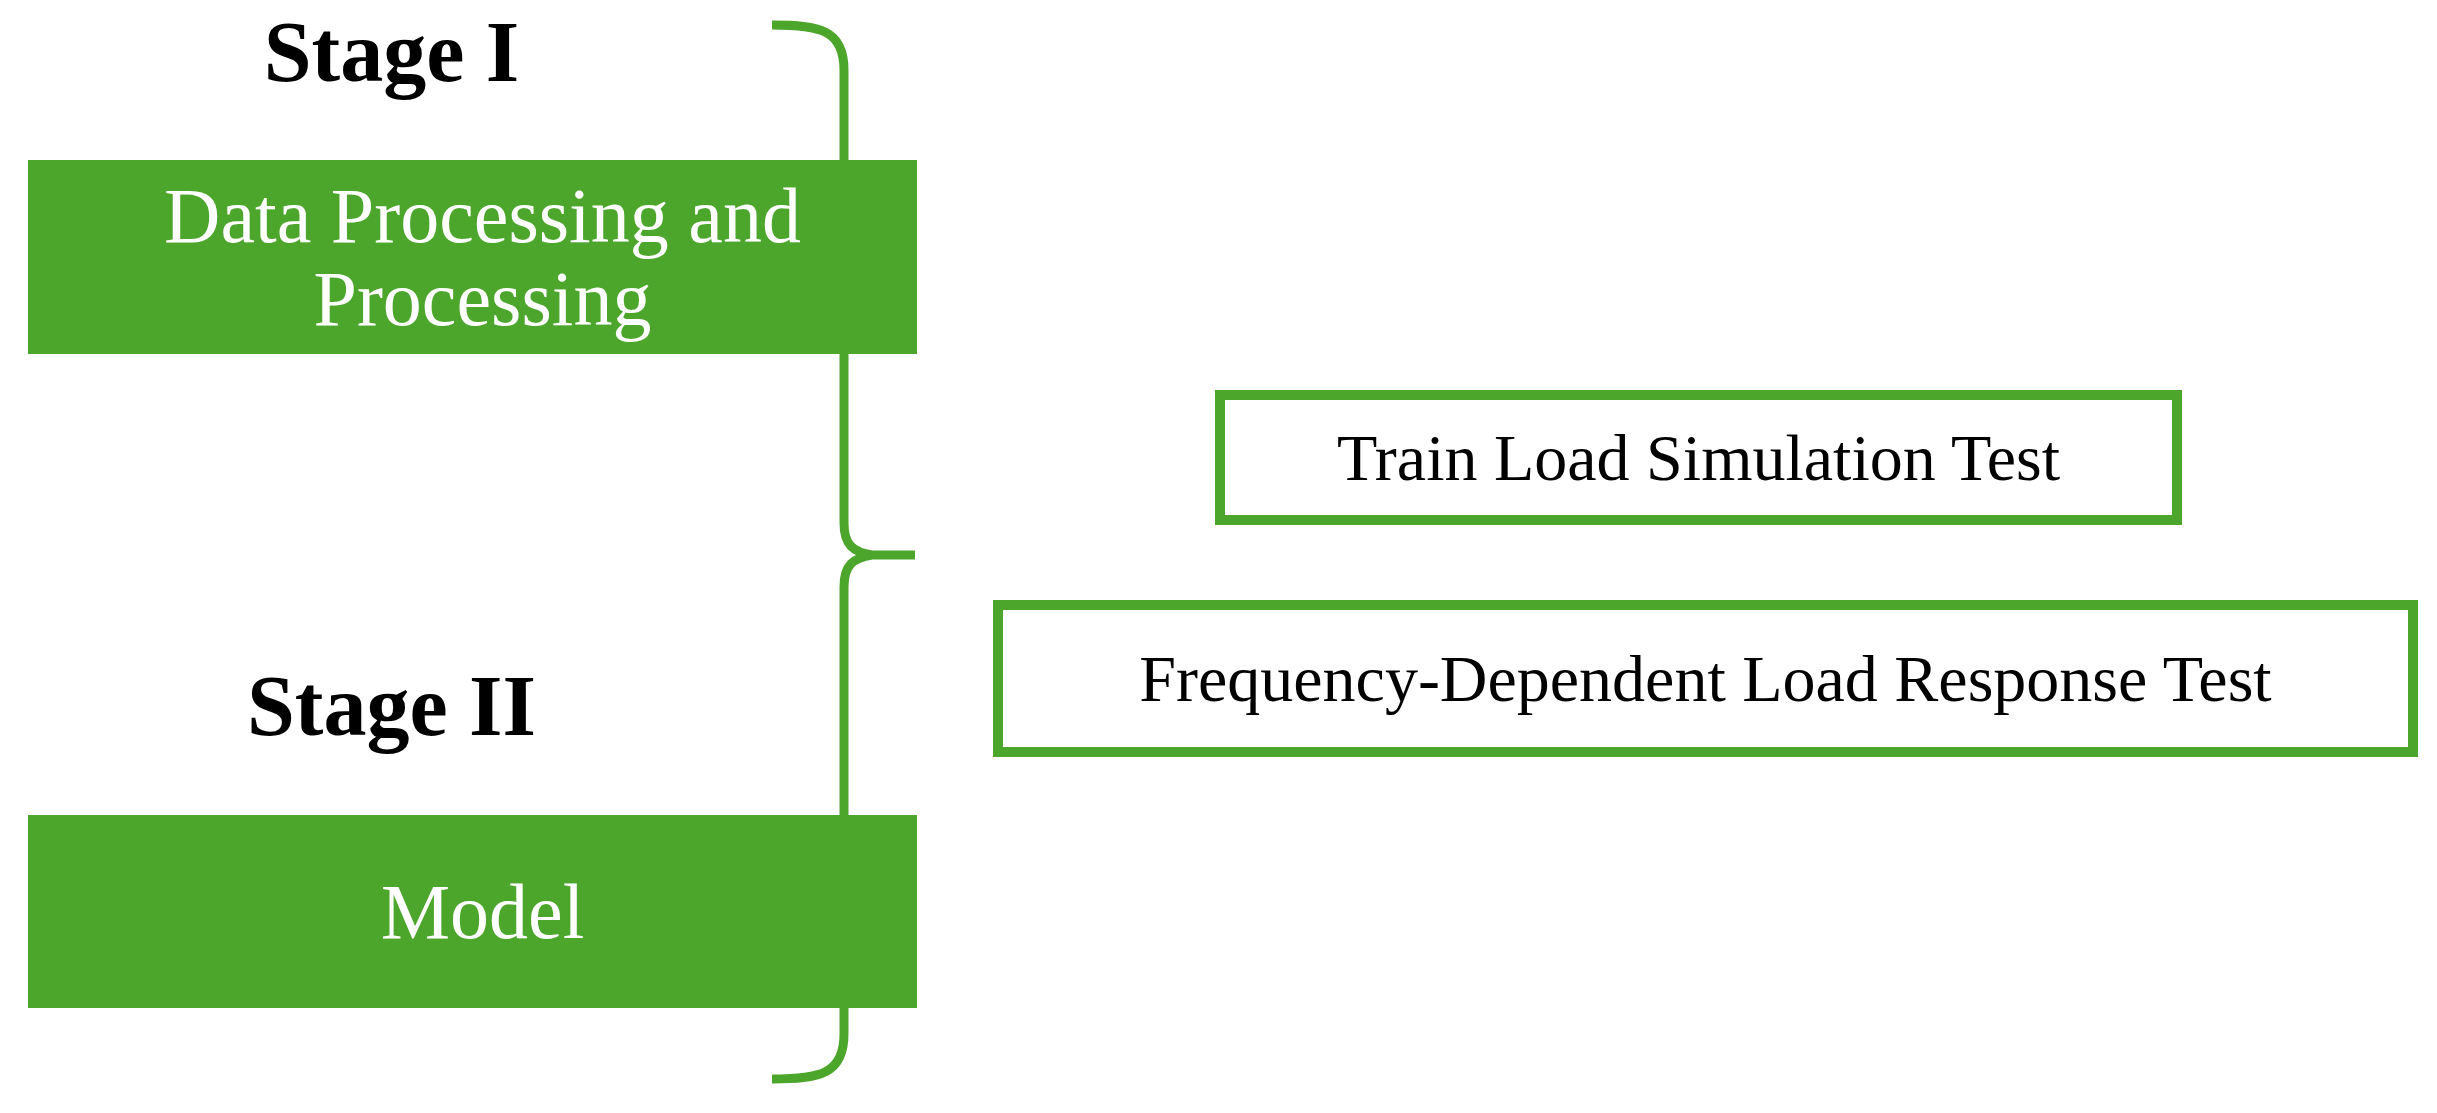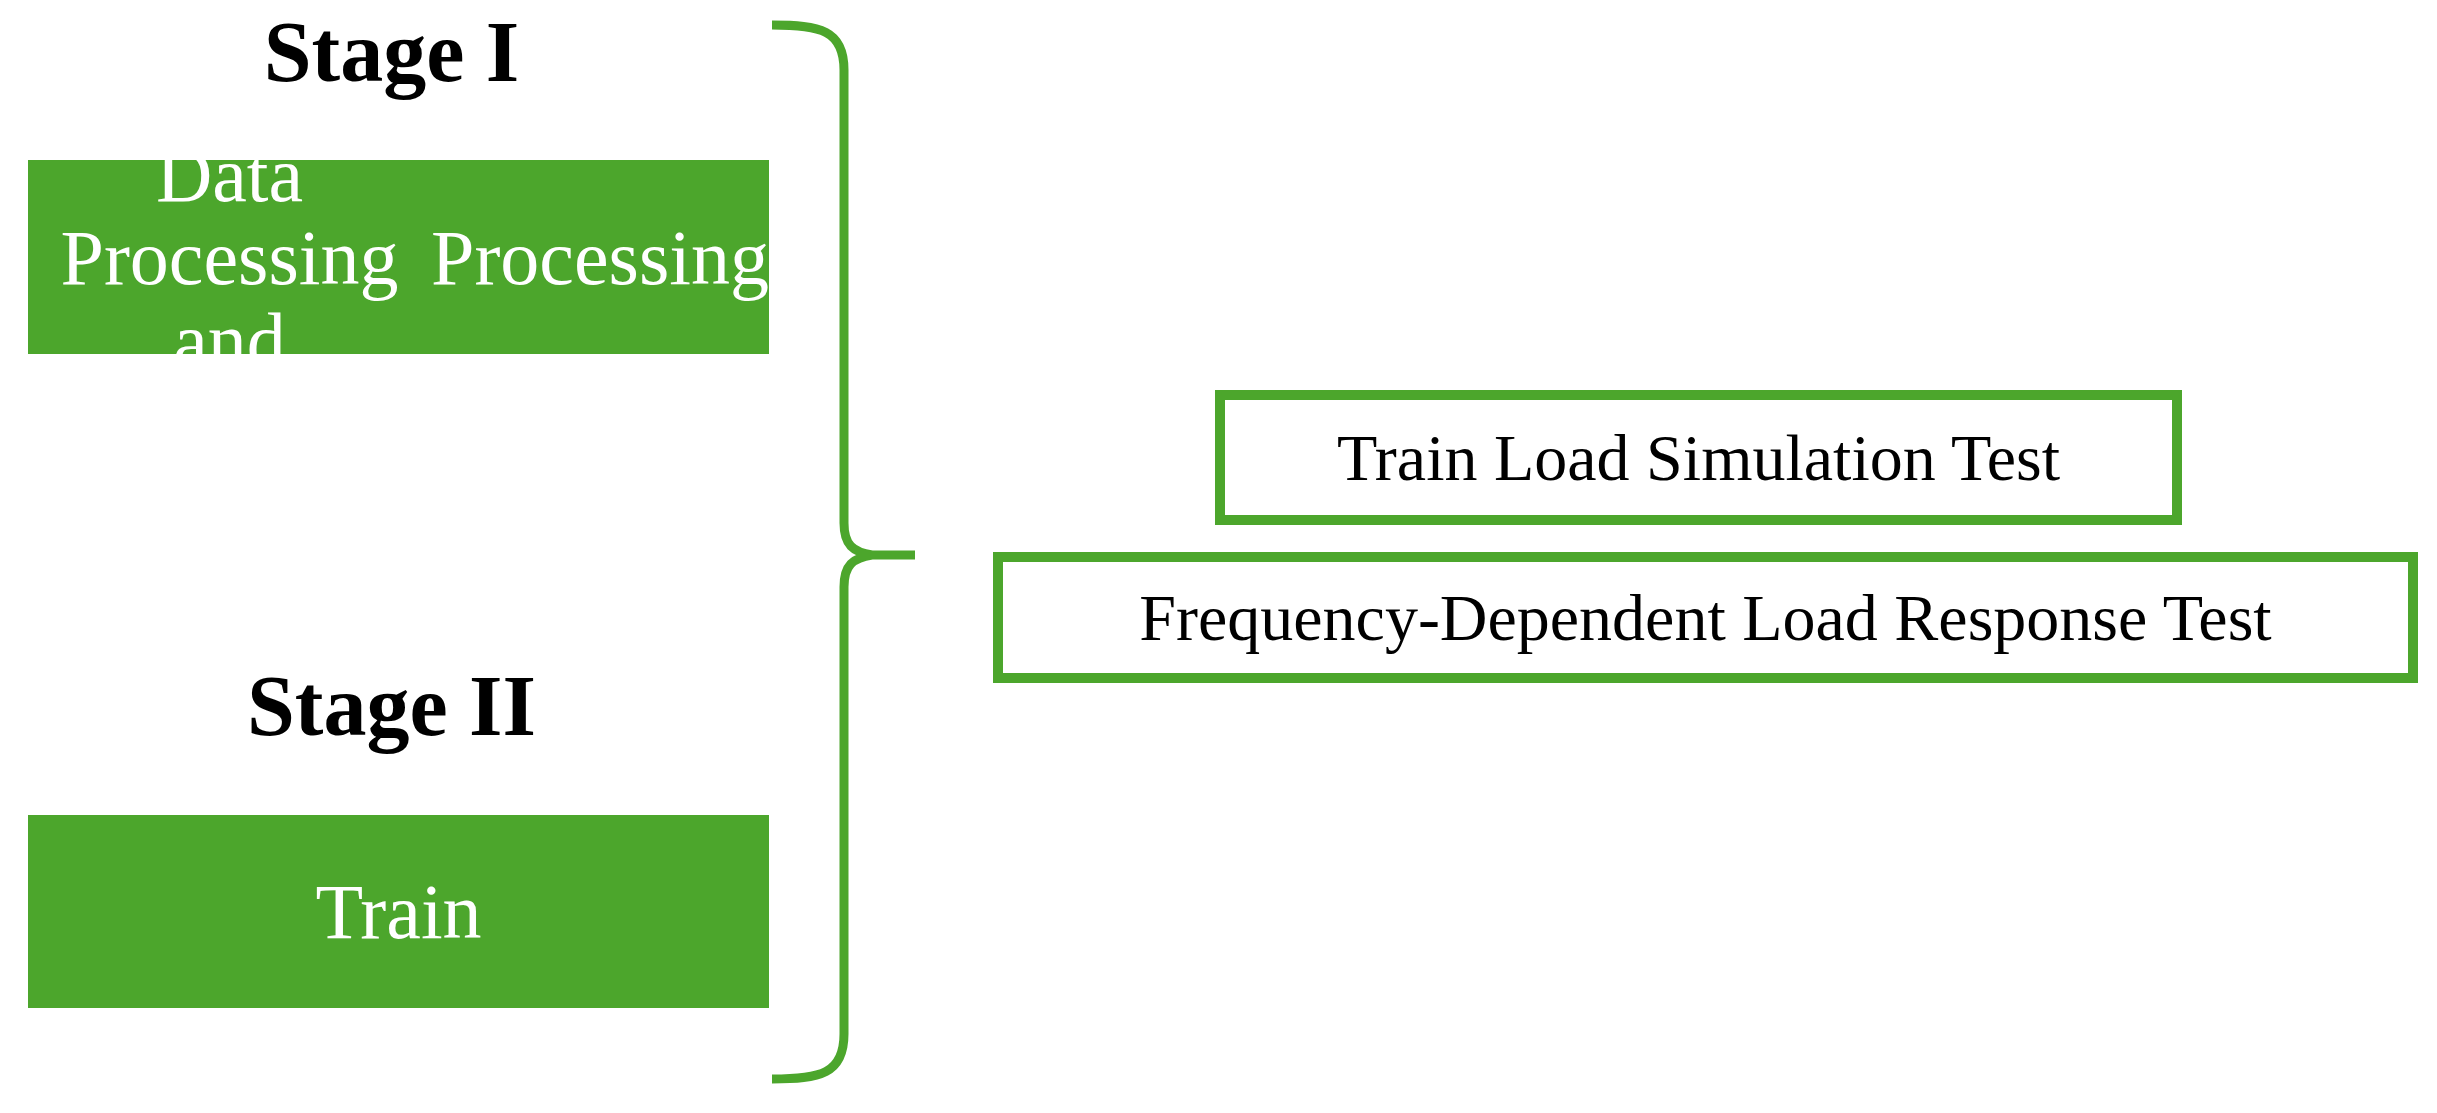--- a/index.html
+++ b/index.html
@@ -25,50 +25,51 @@
     font-weight: bold;
     color: #000000;
     white-space: nowrap;
   }
   #stage1-heading { top: 2px; }
   #stage2-heading { top: 656px; }
 
   .stage-box {
     position: absolute;
     left: 28px;
-    width: 741px;
+    width: 869px;
     background: #4CA62C;
     color: #ffffff;
     display: flex;
-    flex-direction: row;
+    flex-direction: column;
     align-items: center;
     justify-content: center;
     text-align: center;
     font-size: 78px;
     line-height: 83px;
+    padding-left: 20px;
   }
   #stage1-box { top: 160px; height: 194px; }
   #stage2-box { top: 815px; height: 193px; }
 
   .test-box {
     position: absolute;
     box-sizing: border-box;
     border: 10px solid #4CA62C;
     background: #ffffff;
     color: #000000;
     display: flex;
     align-items: center;
     justify-content: center;
     text-align: center;
     font-size: 66px;
     line-height: 1;
     white-space: nowrap;
   }
   #train-box { left: 1215px; top: 390px; width: 967px; height: 135px; }
-  #freq-box  { left: 993px;  top: 552px; width: 1425px; height: 131px; }
+  #freq-box  { left: 993px;  top: 600px; width: 1425px; height: 157px; }
 
   #brace {
     position: absolute;
     left: 765px;
     top: 18px;
     width: 158px;
     height: 1068px;
   }
 </style>
 </head>
@@ -79,21 +80,21 @@
   <div id="stage1-heading" class="stage-heading">Stage I</div>
 
   <div id="stage1-box" class="stage-box">
     <span>Data Processing and</span>
     <span>Processing</span>
   </div>
 
   <div id="stage2-heading" class="stage-heading">Stage II</div>
 
   <div id="stage2-box" class="stage-box">
-    <span>Train</span>
+    <span>Model</span>
   </div>
 
   <svg id="brace" viewBox="0 0 158 1068" aria-hidden="true">
     <path d="M 7 7
              C 55 7 79 12 79 52
              L 79 505
              C 79 527 88 534 107 537
              L 150 537
              M 107 537
              C 88 540 79 547 79 569

